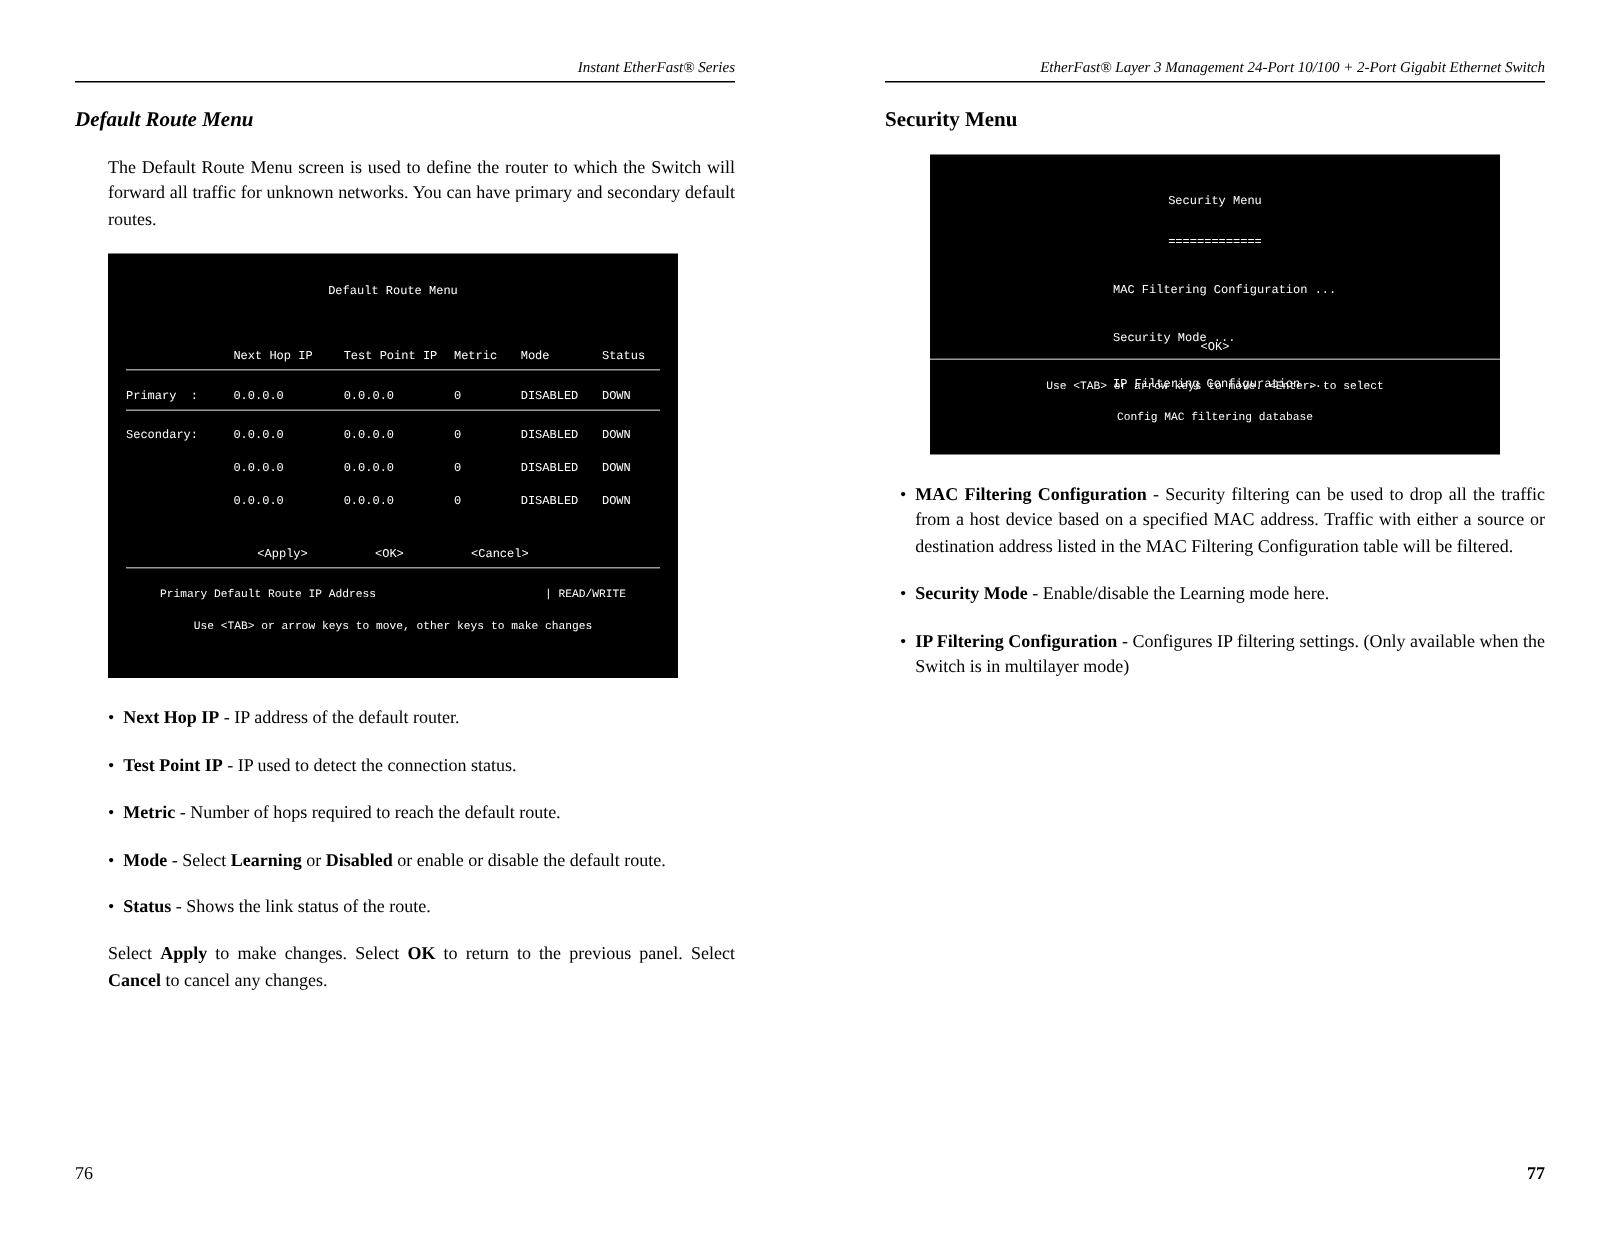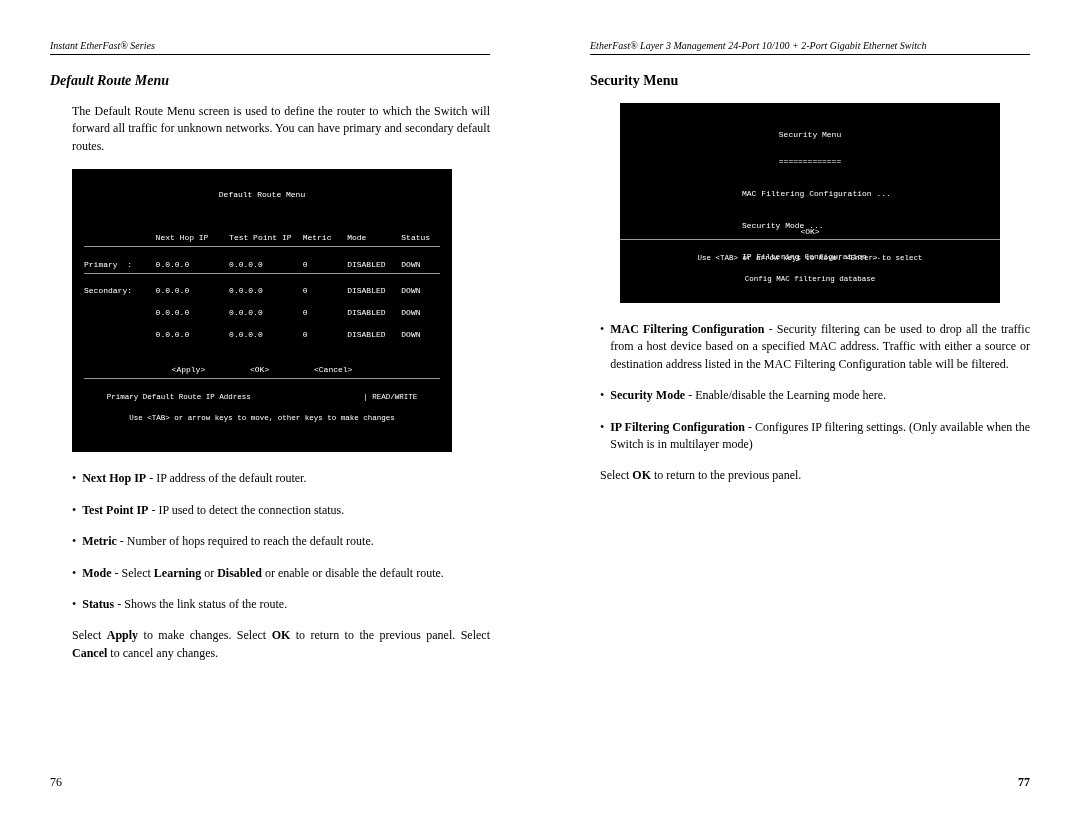--- a/index.html
+++ b/index.html
@@ -19,21 +19,21 @@
     display: flex;
     flex-direction: column;
   }
   .header {
     font-style: italic;
     font-size: 10px;
     border-bottom: 1.5px solid #000;
     padding-bottom: 3px;
     margin-bottom: 18px;
   }
-  .header.right { text-align: left; }
+  .header.right { text-align: right; }
   .section-title {
     font-weight: bold;
     font-style: italic;
     font-size: 14px;
     margin-bottom: 14px;
   }
   .section-title.noital { font-style: normal; }
   .para {
     font-size: 12px;
     line-height: 1.45;
@@ -166,18 +166,15 @@
   </div>
   <div class="bullet" style="padding-left:10px;">
     <span class="bullet-mark">•</span>
     <span class="bullet-text"><span class="b">Security Mode</span><span> - Enable/disable the Learning mode here.</span></span>
   </div>
   <div class="bullet" style="padding-left:10px;">
     <span class="bullet-mark">•</span>
     <span class="bullet-text"><span class="b">IP Filtering Configuration</span><span> - Configures IP filtering settings. (Only available when the Switch is in multilayer mode)</span></span>
   </div>
 
-  <div class="para" style="padding-left:10px;">
-    <span>Select </span><span class="b">OK</span><span> to return to the previous panel.</span>
-  </div>
 
   <div class="pgno right">77</div>
 </div>
 
 </body></html>

